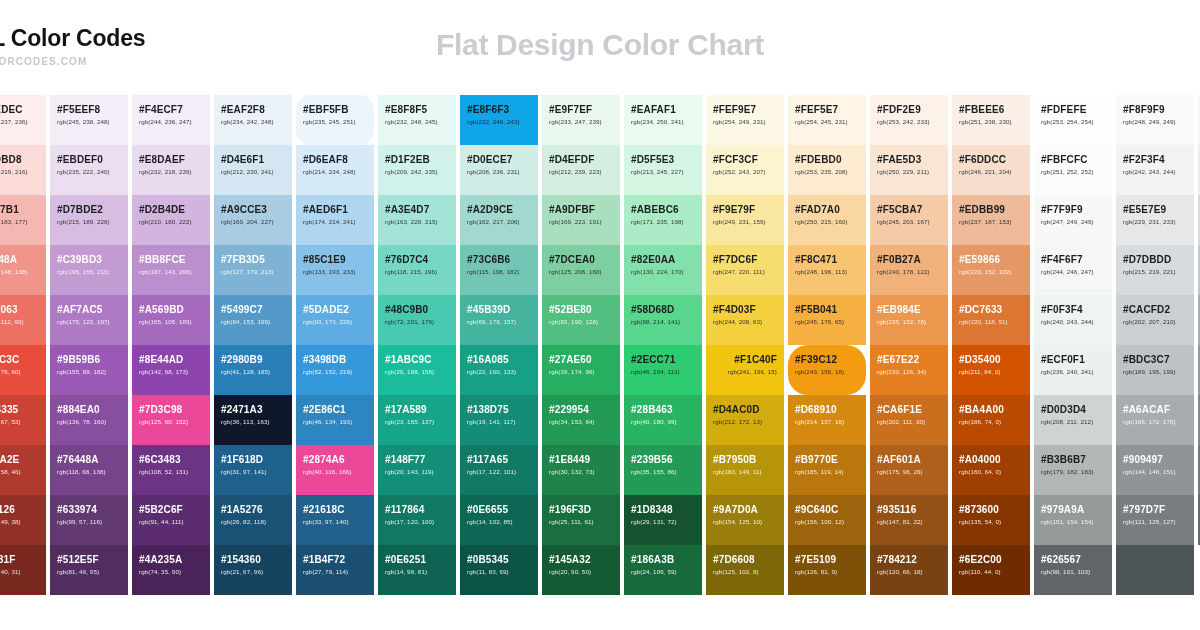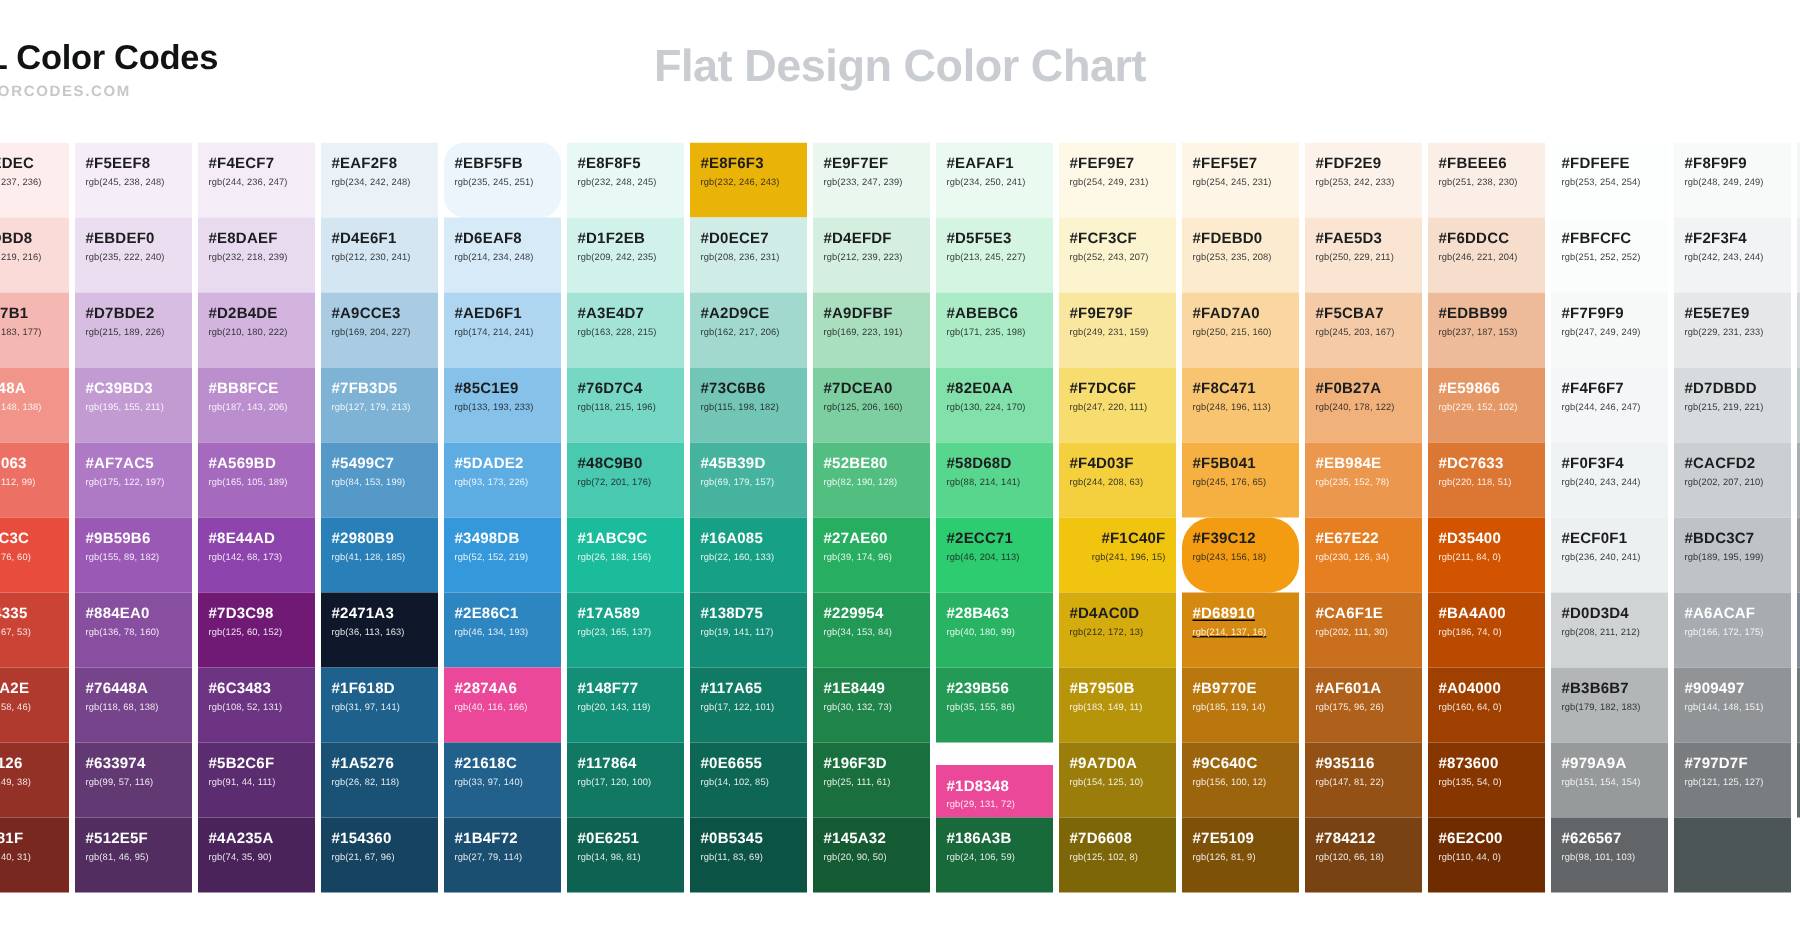--- a/index.html
+++ b/index.html
@@ -99,21 +99,21 @@
           <div class="rgb">rgb(234, 242, 248)</div>
         </div>
         <div class="cell light" style="background: rgb(235, 245, 251); border-radius: 14px;">
           <div class="hex">#EBF5FB</div>
           <div class="rgb">rgb(235, 245, 251)</div>
         </div>
         <div class="cell light" style="background: rgb(232, 248, 245);">
           <div class="hex">#E8F8F5</div>
           <div class="rgb">rgb(232, 248, 245)</div>
         </div>
-        <div class="cell light" style="background: #eab308;">
+        <div class="cell light" style="background: #0ea5e9;">
           <div class="hex">#E8F6F3</div>
           <div class="rgb">rgb(232, 246, 243)</div>
         </div>
         <div class="cell light" style="background: rgb(233, 247, 239);">
           <div class="hex">#E9F7EF</div>
           <div class="rgb">rgb(233, 247, 239)</div>
         </div>
         <div class="cell light" style="background: rgb(234, 250, 241);">
           <div class="hex">#EAFAF1</div>
           <div class="rgb">rgb(234, 250, 241)</div>
@@ -449,21 +449,21 @@
         </div>
         <div class="cell dark" style="background: rgb(151, 154, 154);"></div>
         <div class="cell dark" style="background: rgb(203, 67, 53);">
           <div class="hex">#CB4335</div>
           <div class="rgb">rgb(203, 67, 53)</div>
         </div>
         <div class="cell dark" style="background: rgb(136, 78, 160);">
           <div class="hex">#884EA0</div>
           <div class="rgb">rgb(136, 78, 160)</div>
         </div>
-        <div class="cell dark" style="background: #701a75;">
+        <div class="cell dark" style="background: #ec4899;">
           <div class="hex">#7D3C98</div>
           <div class="rgb">rgb(125, 60, 152)</div>
         </div>
         <div class="cell dark" style="background: #0f172a;">
           <div class="hex">#2471A3</div>
           <div class="rgb">rgb(36, 113, 163)</div>
         </div>
         <div class="cell dark" style="background: rgb(46, 134, 193);">
           <div class="hex">#2E86C1</div>
           <div class="rgb">rgb(46, 134, 193)</div>
@@ -481,21 +481,21 @@
           <div class="rgb">rgb(34, 153, 84)</div>
         </div>
         <div class="cell dark" style="background: rgb(40, 180, 99);">
           <div class="hex">#28B463</div>
           <div class="rgb">rgb(40, 180, 99)</div>
         </div>
         <div class="cell light" style="background: rgb(212, 172, 13);">
           <div class="hex">#D4AC0D</div>
           <div class="rgb">rgb(212, 172, 13)</div>
         </div>
-        <div class="cell dark" style="background: rgb(214, 137, 16); text-decoration: underline;">
+        <div class="cell dark" style="background: rgb(214, 137, 16);">
           <div class="hex">#D68910</div>
           <div class="rgb">rgb(214, 137, 16)</div>
         </div>
         <div class="cell dark" style="background: rgb(202, 111, 30);">
           <div class="hex">#CA6F1E</div>
           <div class="rgb">rgb(202, 111, 30)</div>
         </div>
         <div class="cell dark" style="background: rgb(186, 74, 0);">
           <div class="hex">#BA4A00</div>
           <div class="rgb">rgb(186, 74, 0)</div>
@@ -595,21 +595,21 @@
           <div class="rgb">rgb(17, 120, 100)</div>
         </div>
         <div class="cell dark" style="background: rgb(14, 102, 85);">
           <div class="hex">#0E6655</div>
           <div class="rgb">rgb(14, 102, 85)</div>
         </div>
         <div class="cell dark" style="background: rgb(25, 111, 61);">
           <div class="hex">#196F3D</div>
           <div class="rgb">rgb(25, 111, 61)</div>
         </div>
-        <div class="cell dark" style="background: #ec4899; margin-top: 15px;">
+        <div class="cell dark" style="background: #14532d;">
           <div class="hex">#1D8348</div>
           <div class="rgb">rgb(29, 131, 72)</div>
         </div>
         <div class="cell dark" style="background: rgb(154, 125, 10);">
           <div class="hex">#9A7D0A</div>
           <div class="rgb">rgb(154, 125, 10)</div>
         </div>
         <div class="cell dark" style="background: rgb(156, 100, 12);">
           <div class="hex">#9C640C</div>
           <div class="rgb">rgb(156, 100, 12)</div>

